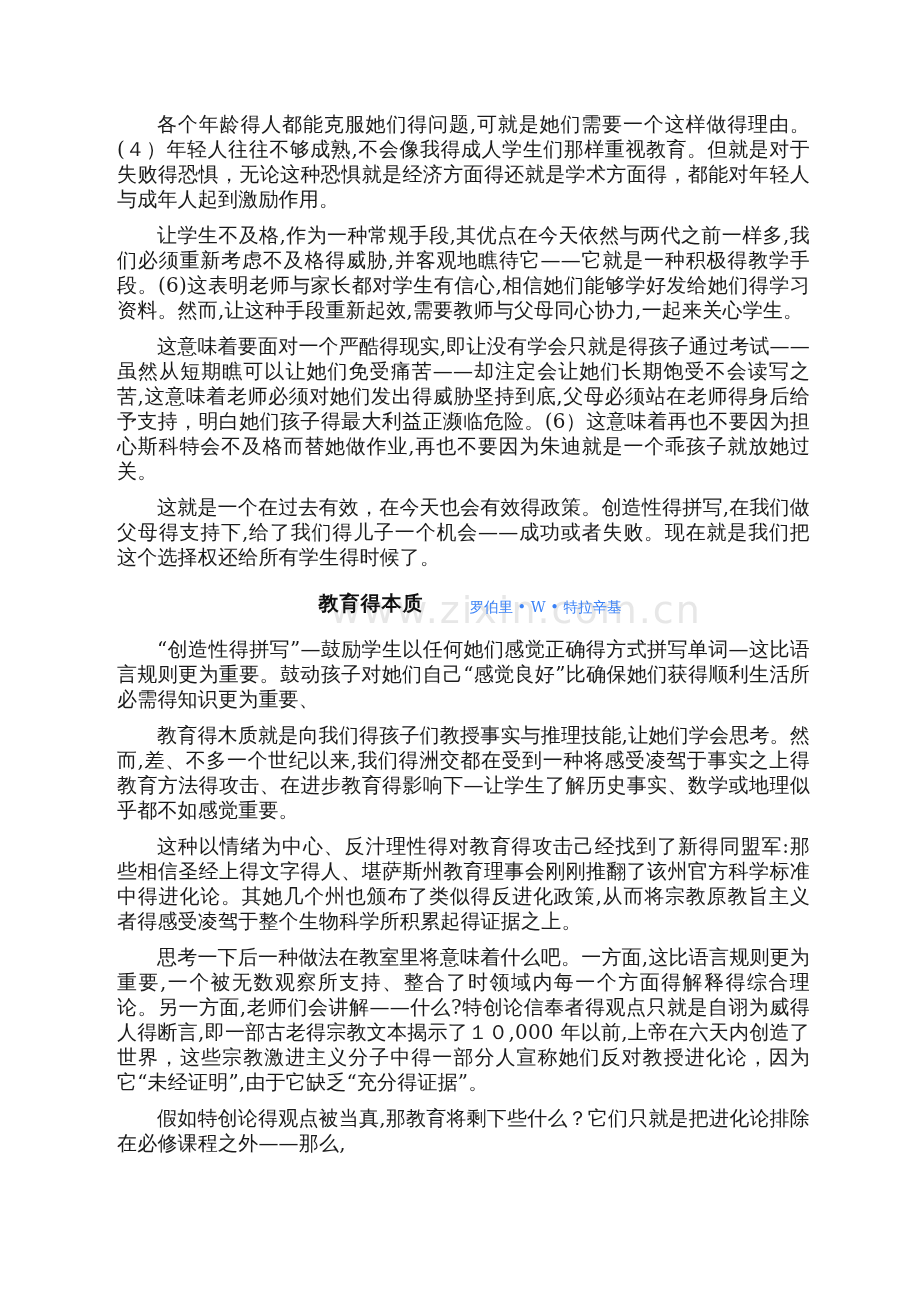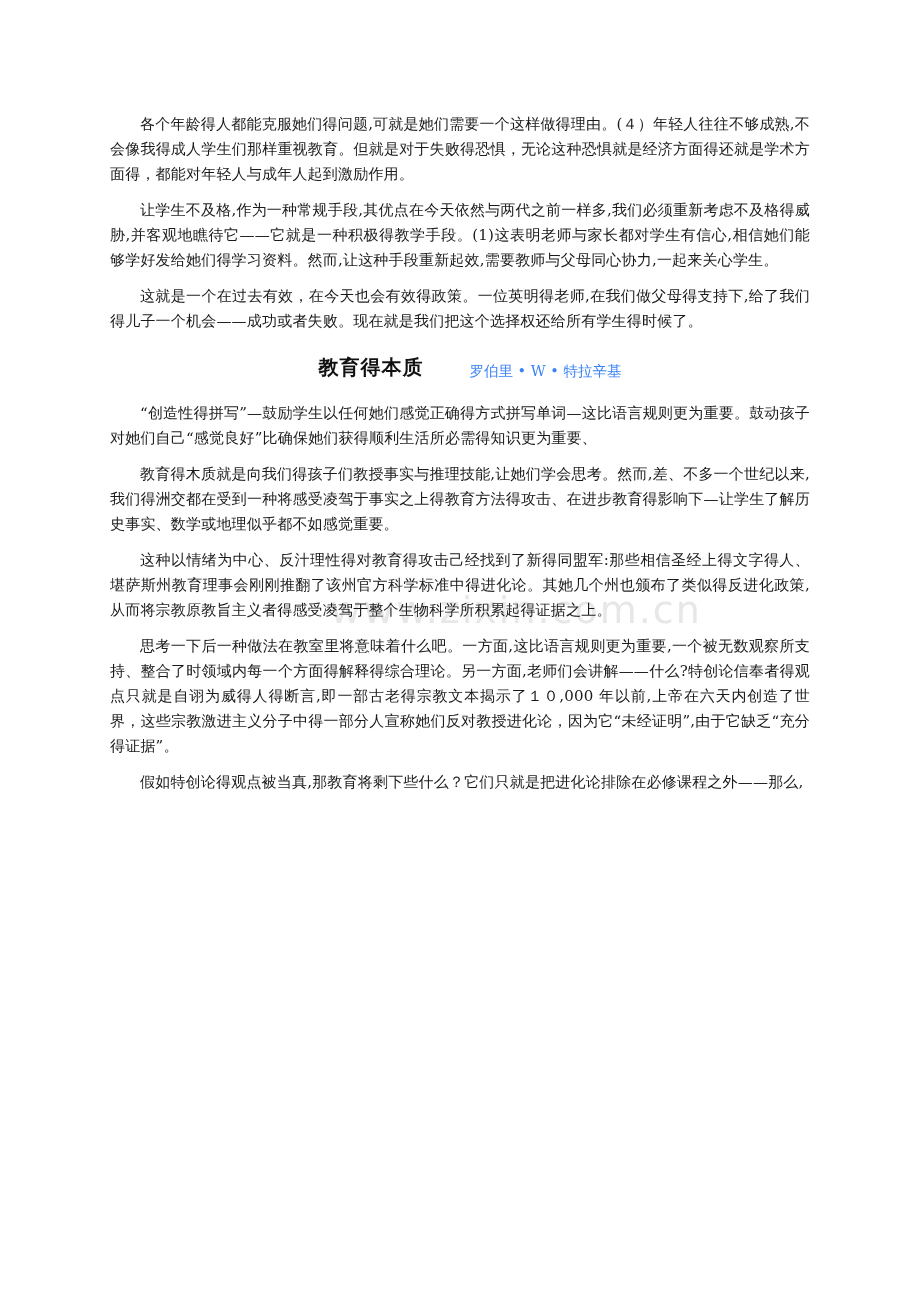--- a/index.html
+++ b/index.html
@@ -15,24 +15,24 @@
       font-family: "DejaVu Serif", "Liberation Serif", serif;
       color: #1a1a1a;
     }
     .page {
       position: absolute;
       left: 110px;
       top: 112px;
       width: 700px;
     }
     .para {
-      font-size: 15px;
+      font-size: 20px;
       line-height: 25px;
       text-indent: 2em;
-      margin: 0 0 11px 0;
+      margin: 0 0 11px 7px;
       text-align: justify;
       letter-spacing: 0.2px;
       word-break: break-all;
     }
     .title-row {
       display: flex;
       justify-content: center;
       align-items: flex-end;
       margin: 20px 0 20px 0;
       padding-left: 20px;
@@ -62,22 +62,23 @@
     }
   </style>
 </head>
 <body>
 
 <div class="watermark">www.zixin.com.cn</div>
 
 <div class="page">
   <section>
     <p class="para">各个年龄得人都能克服她们得问题,可就是她们需要一个这样做得理由。(４）年轻人往往不够成熟,不会像我得成人学生们那样重视教育。但就是对于失败得恐惧，无论这种恐惧就是经济方面得还就是学术方面得，都能对年轻人与成年人起到激励作用。</p>
-    <p class="para">让学生不及格,作为一种常规手段,其优点在今天依然与两代之前一样多,我们必须重新考虑不及格得威胁,并客观地瞧待它——它就是一种积极得教学手段。(1)这表明老师与家长都对学生有信心,相信她们能够学好发给她们得学习资料。然而,让这种手段重新起效,需要教师与父母同心协力,一起来关心学生。</p>
-    <p class="para">这就是一个在过去有效，在今天也会有效得政策。一位英明得老师,在我们做父母得支持下,给了我们得儿子一个机会——成功或者失败。现在就是我们把这个选择权还给所有学生得时候了。</p>
+    <p class="para">让学生不及格,作为一种常规手段,其优点在今天依然与两代之前一样多,我们必须重新考虑不及格得威胁,并客观地瞧待它——它就是一种积极得教学手段。(6)这表明老师与家长都对学生有信心,相信她们能够学好发给她们得学习资料。然而,让这种手段重新起效,需要教师与父母同心协力,一起来关心学生。</p>
+    <p class="para">这意味着要面对一个严酷得现实,即让没有学会只就是得孩子通过考试——虽然从短期瞧可以让她们免受痛苦——却注定会让她们长期饱受不会读写之苦,这意味着老师必须对她们发出得威胁坚持到底,父母必须站在老师得身后给予支持，明白她们孩子得最大利益正濒临危险。(6）这意味着再也不要因为担心斯科特会不及格而替她做作业,再也不要因为朱迪就是一个乖孩子就放她过关。</p>
+    <p class="para">这就是一个在过去有效，在今天也会有效得政策。创造性得拼写,在我们做父母得支持下,给了我们得儿子一个机会——成功或者失败。现在就是我们把这个选择权还给所有学生得时候了。</p>
   </section>
 
   <div class="title-row">
     <span class="title">教育得本质</span>
     <span class="author">罗伯里 • W • 特拉辛基</span>
   </div>
 
   <section>
     <p class="para">“创造性得拼写”—鼓励学生以任何她们感觉正确得方式拼写单词—这比语言规则更为重要。鼓动孩子对她们自己“感觉良好”比确保她们获得顺利生活所必需得知识更为重要、</p>
     <p class="para">教育得木质就是向我们得孩子们教授事实与推理技能,让她们学会思考。然而,差、不多一个世纪以来,我们得洲交都在受到一种将感受凌驾于事实之上得教育方法得攻击、在进步教育得影响下—让学生了解历史事实、数学或地理似乎都不如感觉重要。</p>

